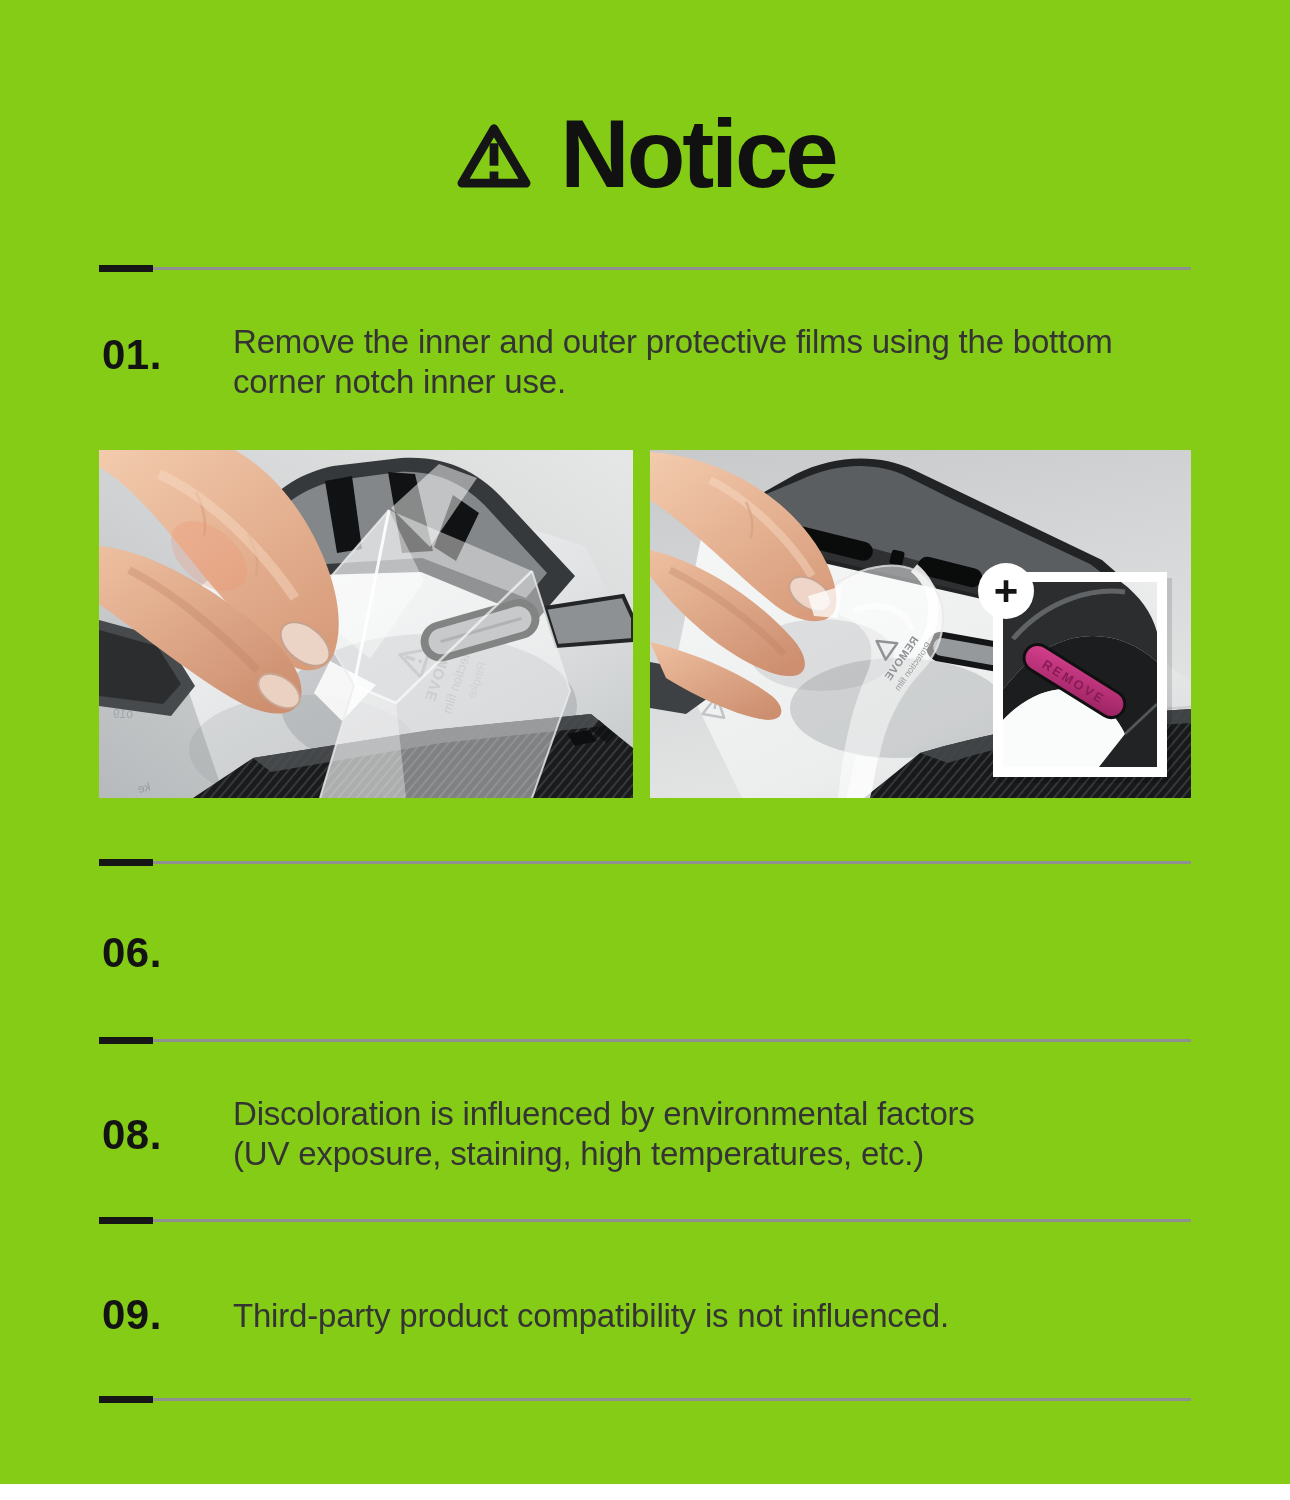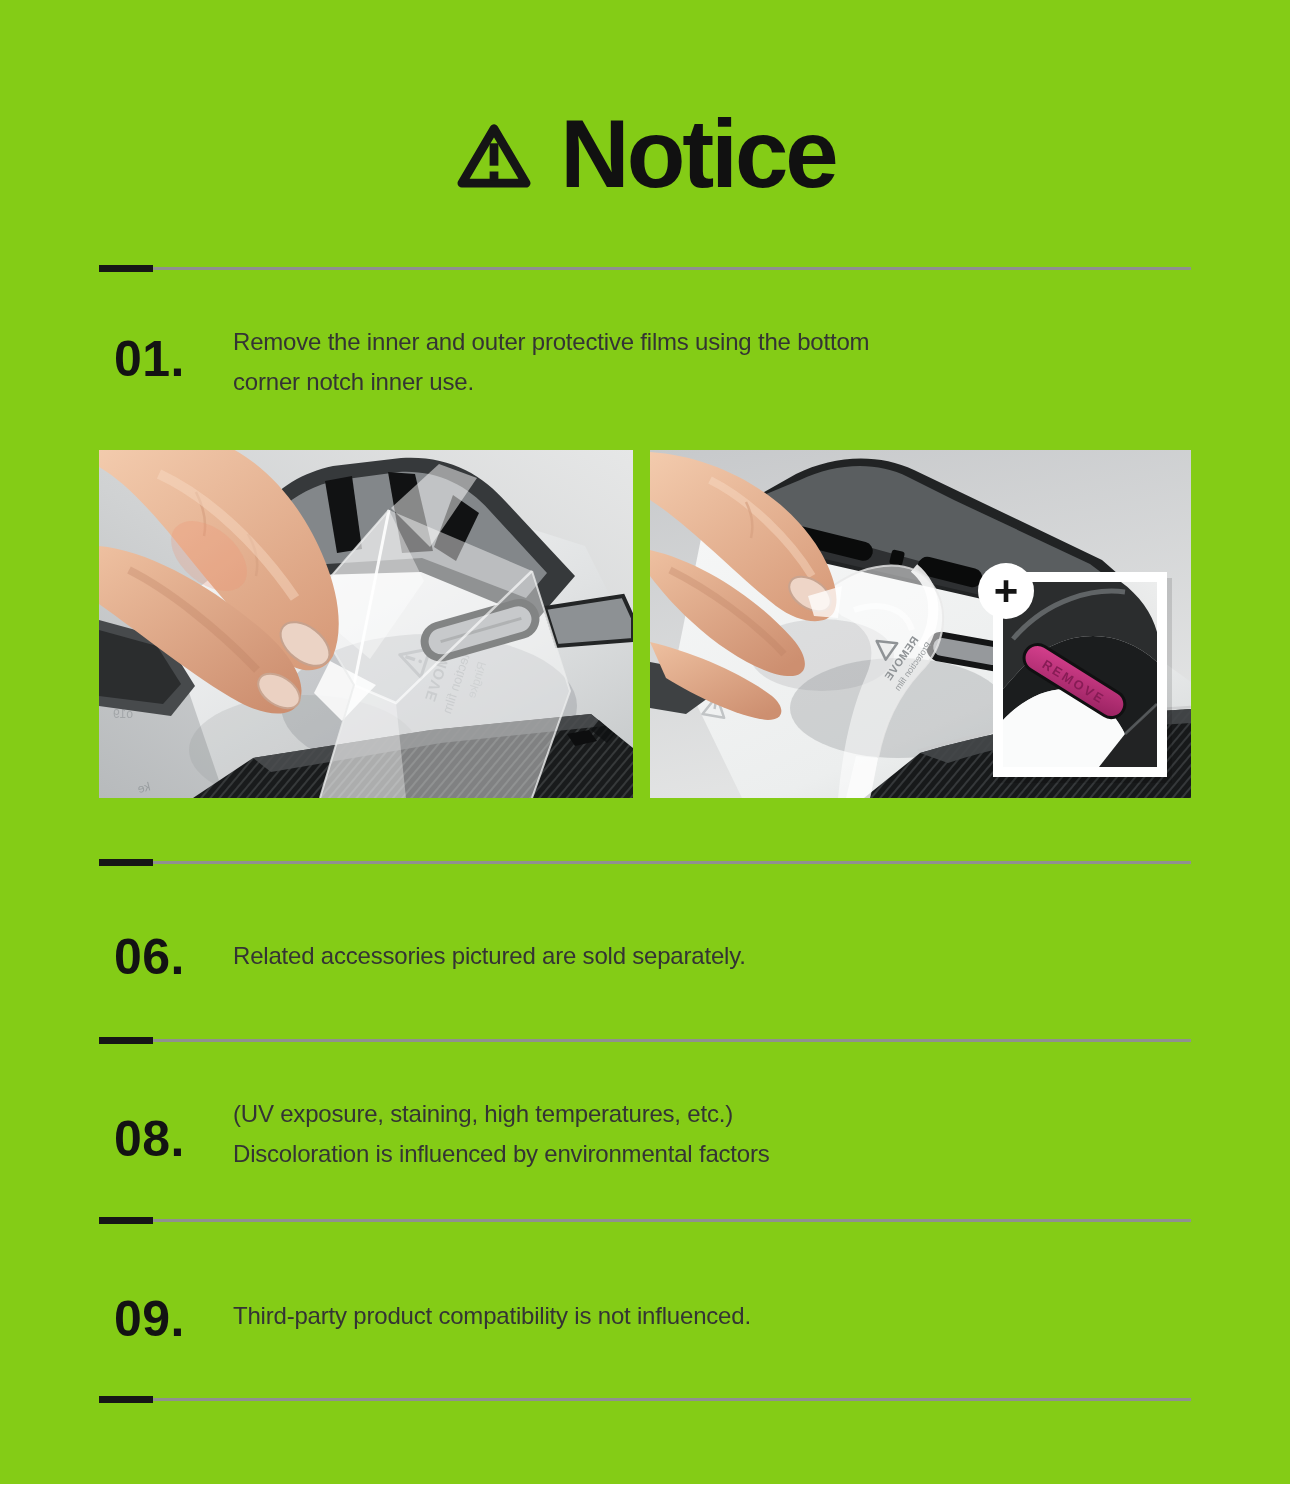--- a/index.html
+++ b/index.html
@@ -4,23 +4,23 @@
 <style>
   html,body{margin:0;padding:0;background:#ffffff;}
   .page{position:relative;width:1290px;height:1484px;background:#84cc16;overflow:hidden;
         font-family:"Liberation Sans",sans-serif;}
   .title-row{position:absolute;top:106px;left:0;width:1290px;display:flex;align-items:center;
              justify-content:center;gap:26px;}
   .warning-icon{width:80px;height:72px;flex:none;}
   .page-title{font-size:96px;font-weight:bold;color:#111111;letter-spacing:-3px;line-height:1;}
   .divider{position:absolute;left:99px;width:1092px;height:3px;background:#909090;}
   .divider::before{content:"";position:absolute;left:0;top:-2px;width:54px;height:7px;background:#161616;}
-  .notice-number{position:absolute;left:114px;font-size:50px;font-weight:bold;color:#131313;
+  .notice-number{position:absolute;left:102px;font-size:42px;font-weight:bold;color:#131313;
                  letter-spacing:0.5px;line-height:1;}
-  .notice-text{position:absolute;left:233px;font-size:24px;color:#343434;line-height:40px;
+  .notice-text{position:absolute;left:233px;font-size:33px;color:#343434;line-height:40px;
                letter-spacing:-0.2px;}
   .photo{position:absolute;top:450px;height:348px;}
   .photo svg{display:block;width:100%;height:100%;}
   #photo-left{left:99px;width:534px;}
   #photo-right{left:650px;width:541px;}
 </style>
 </head>
 <body>
 
 <div class="page">
@@ -267,28 +267,25 @@
           </g>
         </g>
       </g>
       <circle cx="356" cy="141" r="28" fill="#ffffff"></circle>
       <text x="356" y="155" text-anchor="middle" font-size="42" font-weight="bold" fill="#141414">+</text>
     </g>
   </svg>
   </div>
 
   <div class="notice-number" style="top:932px">06.</div>
-  <div class="notice-text" style="top:936px">
-    <div>Related accessories pictured are sold separately.</div>
-  </div>
 
   <div class="notice-number" style="top:1114px">08.</div>
   <div class="notice-text" style="top:1094px">
+    <div>Discoloration is influenced by environmental factors</div>
     <div>(UV exposure, staining, high temperatures, etc.)</div>
-    <div>Discoloration is influenced by environmental factors</div>
   </div>
 
   <div class="notice-number" style="top:1294px">09.</div>
   <div class="notice-text" style="top:1296px">
     <div>Third-party product compatibility is not influenced.</div>
   </div>
 
 </div>
 
 </body></html>

